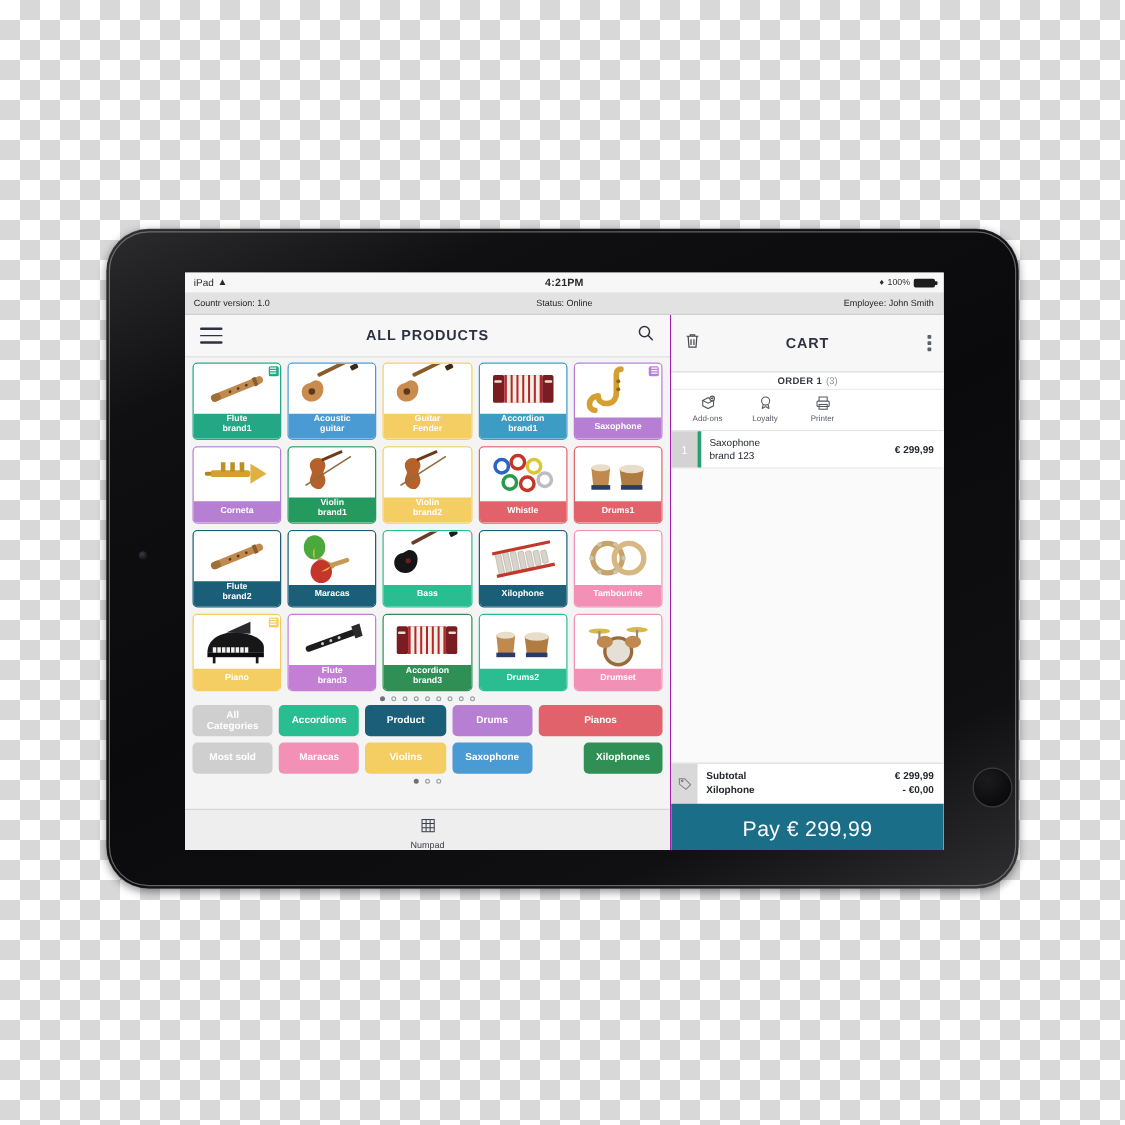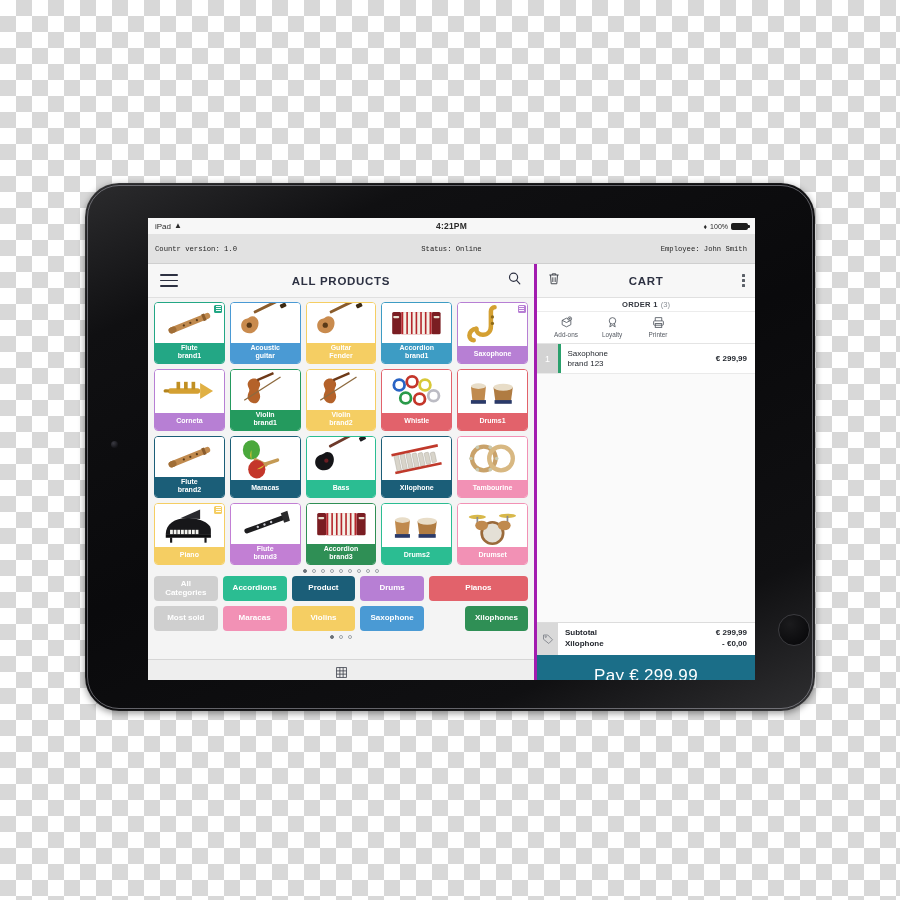--- a/index.html
+++ b/index.html
@@ -70,33 +70,32 @@
     position:relative; background:#1d1d1d;
   }
   .batt-body::after {
     content:""; position:absolute; right:-3px; top:1.8px;
     width:1.6px; height:2.8px; background:#1d1d1d; border-radius:0 1px 1px 0;
   }
   .wifi-glyph { font-size:8px; line-height:1; }
 
   
   .info-bar {
-    height: 30px; background:#e2e2e2; border-bottom:1px solid #cfcfcf;
+    height: 18px; background:#e2e2e2; border-bottom:1px solid #cfcfcf;
     display:flex; align-items:center; font-size:7.2px; color:#242424;
     position: relative;
-    font-family: Liberation Mono, monospace;
   }
   .info-left { padding-left:7px; }
   .info-center { position:absolute; left:0; right:0; text-align:center; }
   .info-right { margin-left:auto; padding-right:8px; }
 
   
   #body-split { display:flex; height: calc(462px - 16px - 13px); }
   #left-pane { width: 389px; background:#f4f4f4; display:flex; flex-direction:column;
-               border-right:3px solid #a21caf; }
+               border-right:1px solid #a21caf; }
   #right-pane { flex:1; background:#ffffff; display:flex; flex-direction:column; }
 
   
   .prod-header {
     height: 34px; background:#f7f7f7; display:flex; align-items:center;
     padding: 0 12px; position:relative; border-bottom:1px solid #e0e0e0;
   }
   .hamburger { width:18px; height:13px; display:flex; flex-direction:column; justify-content:space-between; cursor:pointer; }
   .hamburger i { display:block; height:1.8px; background:#2d3142; border-radius:1px; }
   .prod-title {
@@ -143,21 +142,21 @@
   }
 
   
   .tabbar { margin-top:auto; height:38px; display:flex; border-top:1px solid #d6d6d6; background:#fff; }
   .tab { flex:1; display:flex; flex-direction:column; align-items:center; justify-content:center;
          gap:2px; font-size:7.2px; color:#3b3f4a; cursor:pointer; }
   .tab.active { background:#eeeeee; }
 
   
   .cart-header {
-    height:34px; background:#f7f7f7; display:flex; align-items:center;
+    height:46px; background:#f7f7f7; display:flex; align-items:center;
     padding:0 10px; position:relative; border-bottom:1px solid #e0e0e0;justify-content:center;
   }
   .cart-title { position:absolute; left:0; right:0; text-align:center;
                 font-size:11.5px; font-weight:bold; color:#2d3142; letter-spacing:.7px; }
   .kebab { margin-left:auto; display:flex; flex-direction:column; gap:2px; position:relative; z-index:2; cursor:pointer; }
   .kebab i { width:3px; height:3px; background:#5b6068; border-radius:.6px; display:block; }
   .order-row {
     height:14px; display:flex; align-items:center; justify-content:center;
     font-size:7.6px; color:#33373f; background:#fff; border-bottom:1px solid #ececec;
   }

